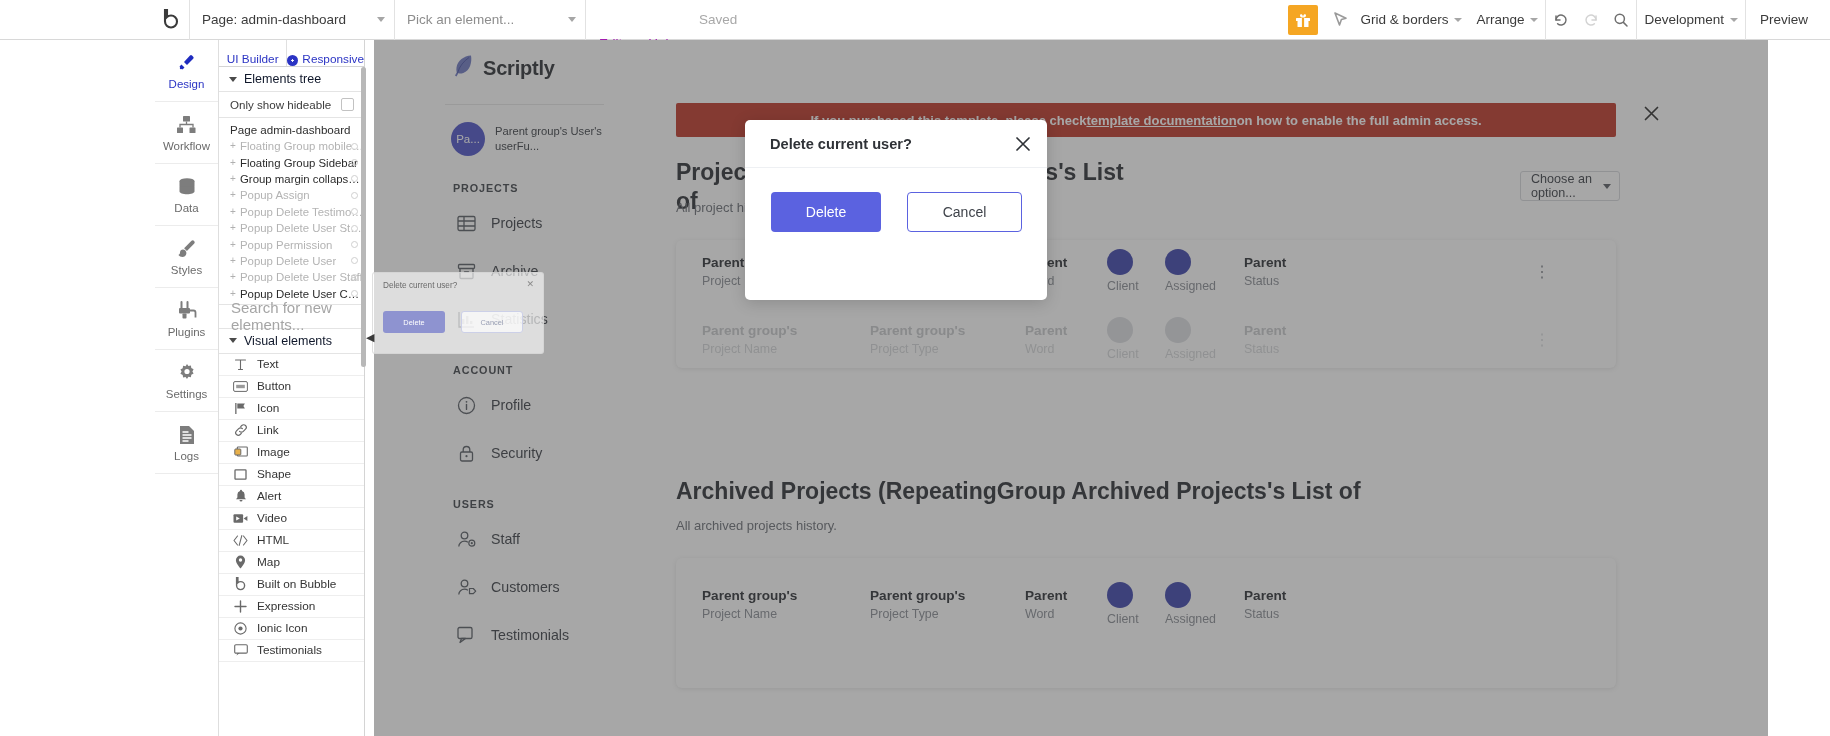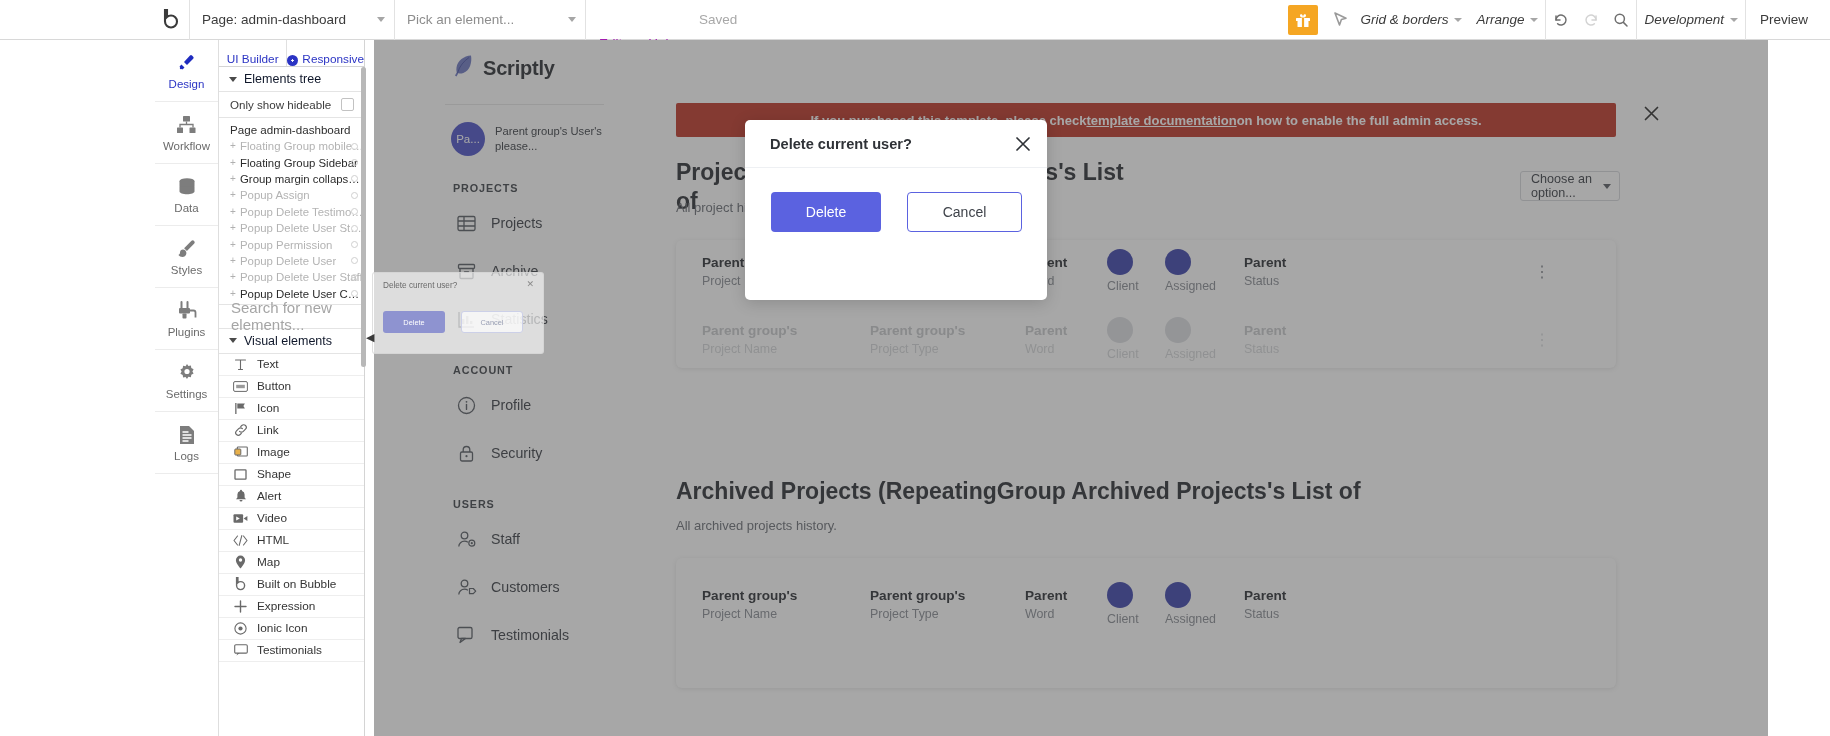--- a/index.html
+++ b/index.html
@@ -43,21 +43,21 @@
   .tb-saved { font-size: 13.5px; color: #a8a8a8; padding: 0 10px; }
   .tb-flex { flex: 1; }
   .gift-btn {
     width: 30px; height: 30px; background: #f5a623; border-radius: 2px;
     display: flex; align-items: center; justify-content: center; cursor: pointer;
     margin-right: 10px;
   }
   .cursor-icon { width: 26px; display:flex; align-items:center; justify-content:center; color: #9a9a9a; }
   .tb-menu {
     height: 40px; display: flex; align-items: center; padding: 0 7px;
-    font-size: 13.5px; color: #3b3b3b; cursor: pointer; white-space: nowrap; font-style: italic;
+    font-size: 13.5px; color: #3b3b3b; cursor: pointer; white-space: nowrap;
   }
   .tb-menu .caret {
     width: 0; height: 0; border-left: 4px solid transparent; border-right: 4px solid transparent;
     border-top: 4.5px solid #a6a6a6; margin-left: 6px;
   }
   .tb-icon-btn {
     width: 30px; height: 40px; display:flex; align-items:center; justify-content:center;
     cursor: pointer; color: #6f6f6f;
   }
   .tb-icon-btn.disabled { color: #d3d3d3; cursor: default; }
@@ -662,21 +662,21 @@
             </svg>
           </span>
           <span class="brand-name">Scriptly</span>
         </div>
         <div class="brand-divider"></div>
 
         <div class="user-block">
           <div class="avatar">Pa...</div>
           <div class="user-text">
             <div>Parent group's User's</div>
-            <div>please...</div>
+            <div>userFu...</div>
           </div>
         </div>
 
         <div class="nav-group-label">PROJECTS</div>
         <div class="nav-item">
           <span class="nicon">
             <svg width="19" height="19" viewBox="0 0 19 19">
                 <rect x="1" y="2.5" width="17" height="14" rx="1.4" fill="none" stroke="currentColor" stroke-width="1.3"></rect>
                 <path d="M1 7h17M1 12h17M7 2.5v14" stroke="currentColor" stroke-width="1.3"></path>
               </svg>

